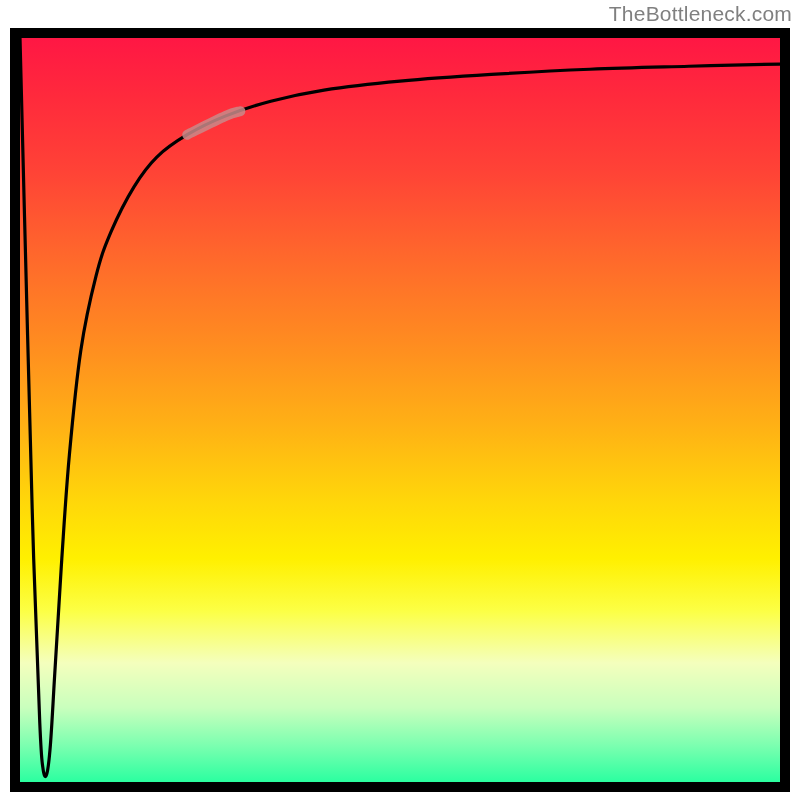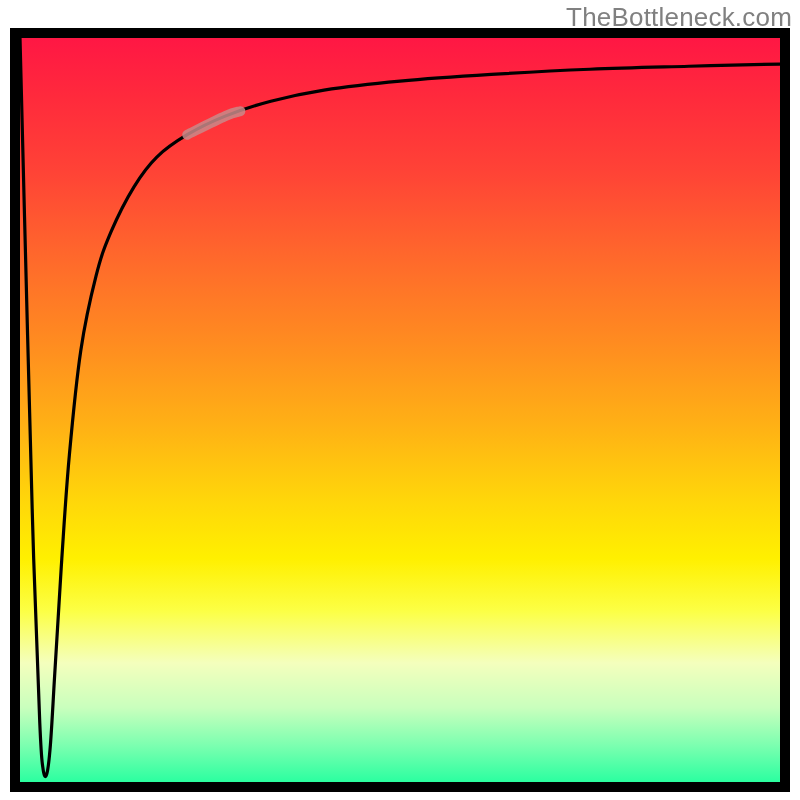--- a/index.html
+++ b/index.html
@@ -14,21 +14,21 @@
   .wrap {
     position: relative;
     width: 800px;
     height: 800px;
   }
   .attribution {
     position: absolute;
     top: 2px;
     right: 8px;
     color: #808080;
-    font-size: 26px;
+    font-size: 21px;
     font-weight: 400;
     letter-spacing: 0.2px;
     z-index: 3;
   }
   .frame {
     position: absolute;
     left: 10px;
     top: 28px;
     width: 780px;
     height: 764px;

